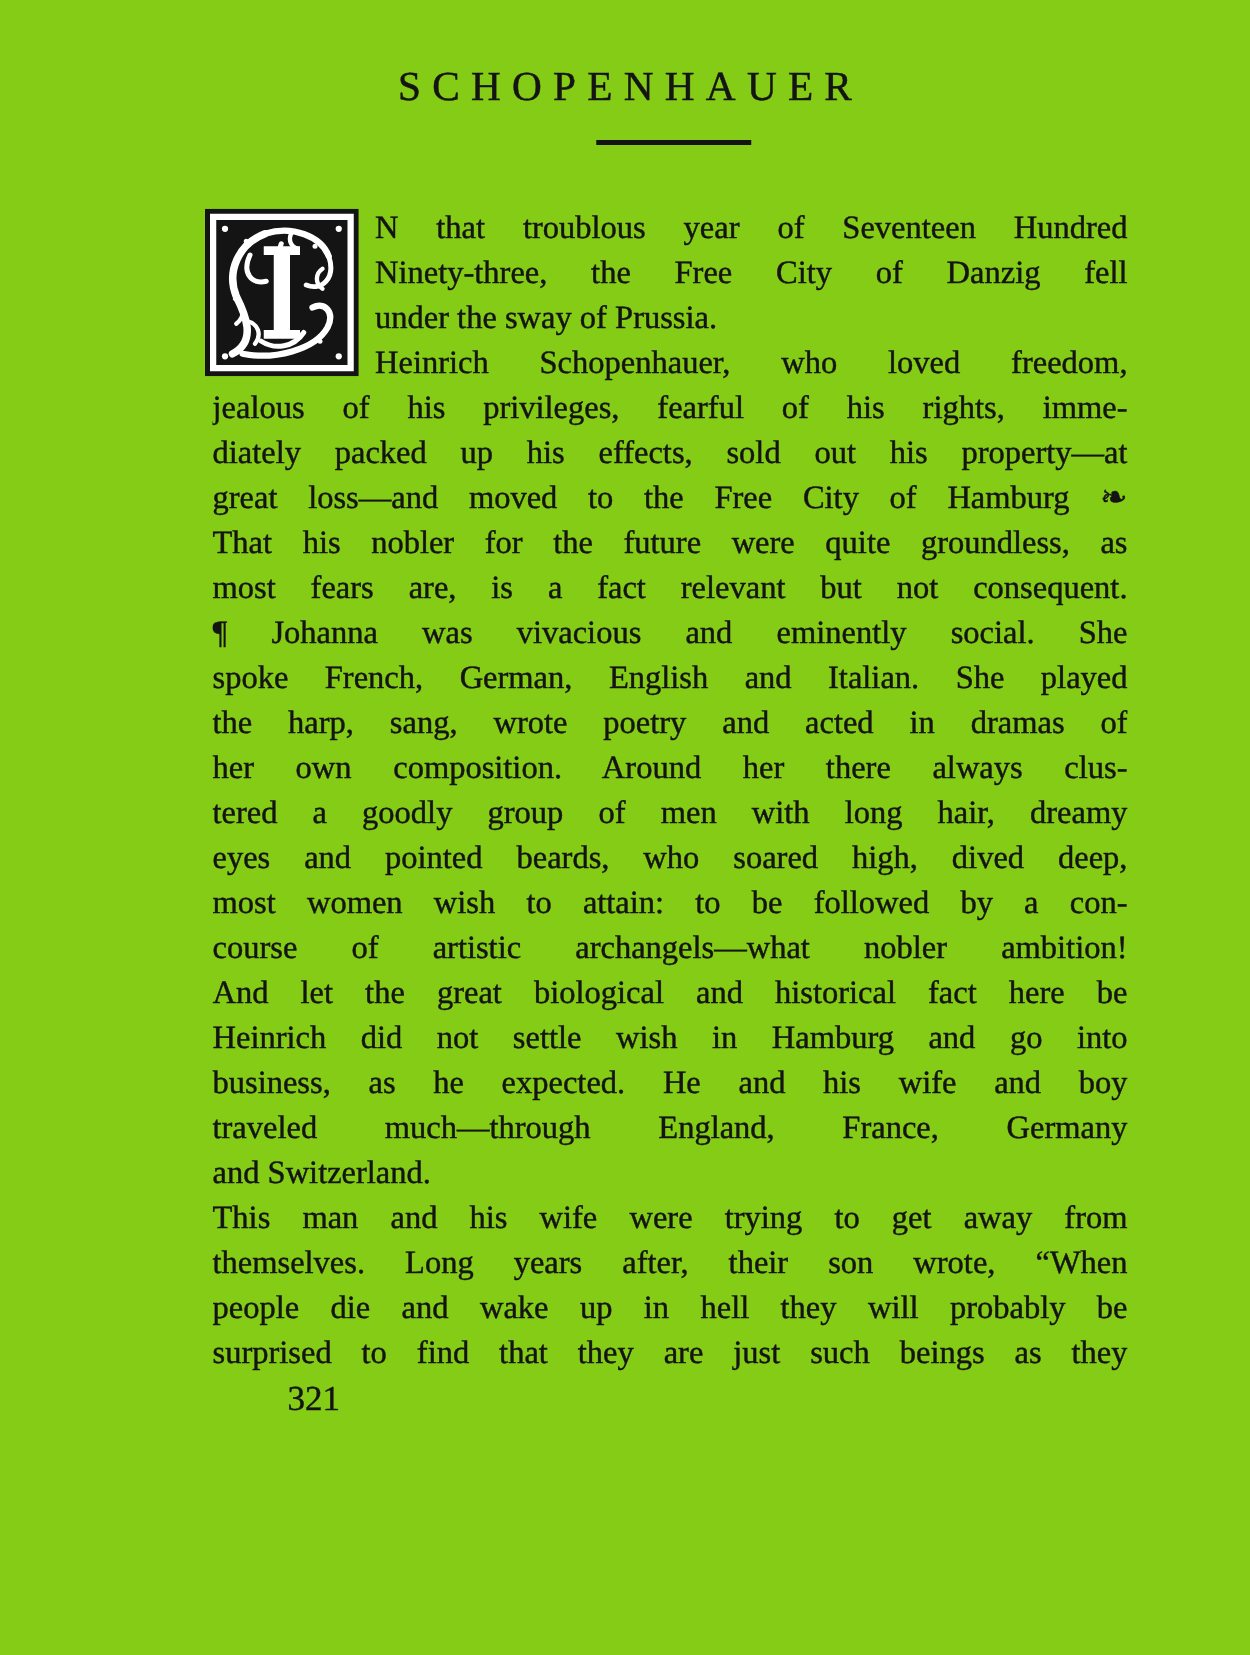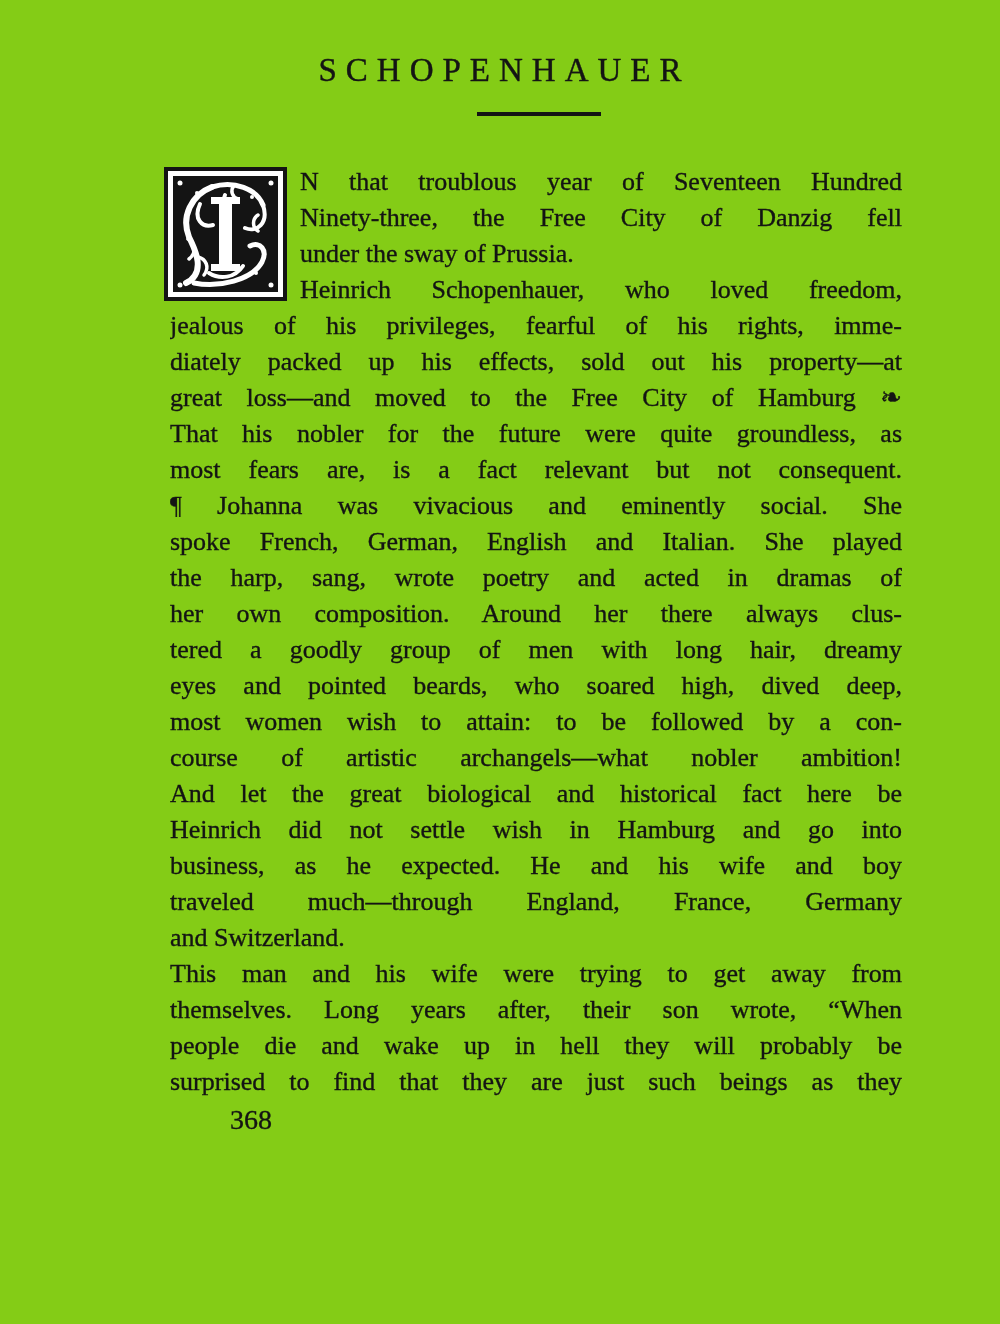--- a/index.html
+++ b/index.html
@@ -131,16 +131,16 @@
         <div class="line">Heinrich did not settle wish in Hamburg and go into</div>
         <div class="line">business, as he expected. He and his wife and boy</div>
         <div class="line">traveled much—through England, France, Germany</div>
         <div class="line ragged">and Switzerland.</div>
         <div class="line">This man and his wife were trying to get away from</div>
         <div class="line">themselves. Long years after, their son wrote, “When</div>
         <div class="line">people die and wake up in hell they will probably be</div>
         <div class="line">surprised to find that they are just such beings as they</div>
       </div>
 
-    <div class="folio">368</div>
+    <div class="folio">321</div>
 
   </div>
 </div>
 
 </body></html>

